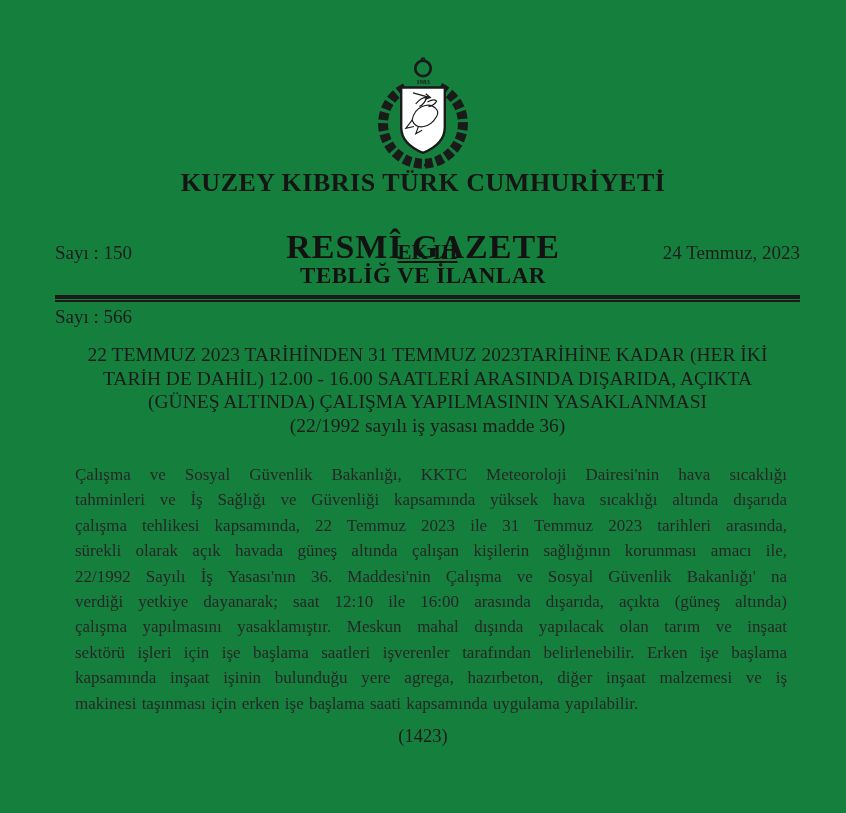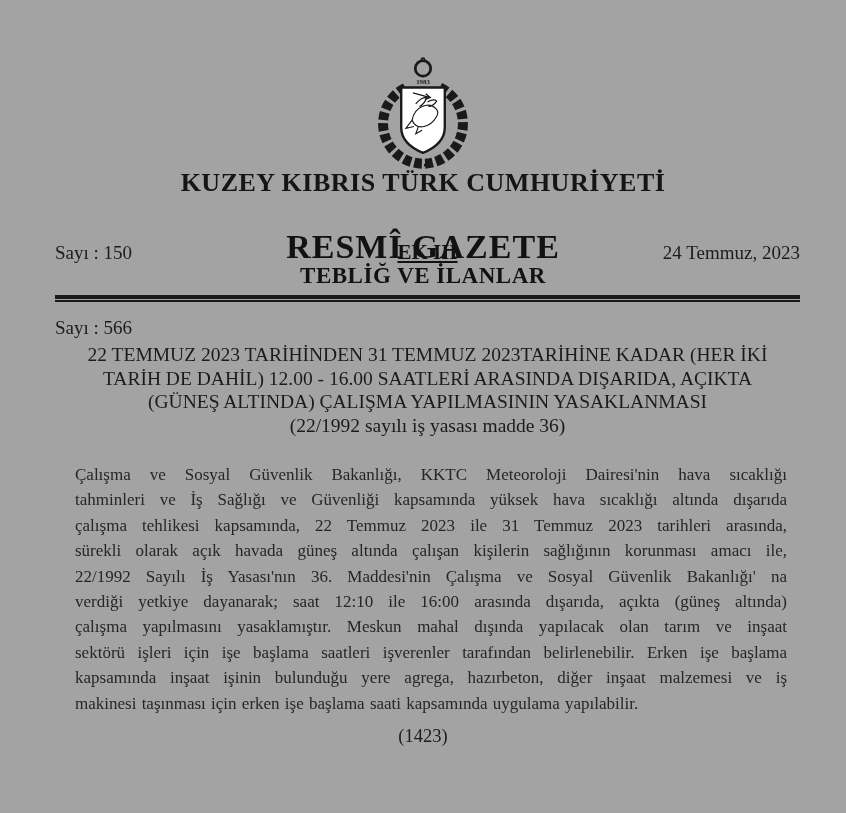--- a/index.html
+++ b/index.html
@@ -1,19 +1,19 @@
 <!DOCTYPE html>
 <html><head>
 <meta charset="utf-8">
 <style>
   html,body{margin:0;padding:0;background:#ffffff;}
   .page{
     position:relative;
     width:846px;height:813px;
-    background:#a3a3a3;
+    background:#15803d;
     font-family:"Liberation Serif","DejaVu Serif",serif;
     color:#1c1c1c;
     overflow:hidden;
   }
   .abs{position:absolute;left:0;right:0;}
   .centered{text-align:center;}
 
   .emblem{position:absolute;top:54px;left:0;right:0;display:flex;justify-content:center;}
 
   .country{
@@ -30,21 +30,21 @@
   .supplement{flex:1;text-align:center;font-size:21px;font-weight:bold;color:#121212;text-decoration:underline;}
   .date{flex:1;text-align:right;}
   .section{
     top:263px;font-size:23px;font-weight:bold;letter-spacing:.5px;color:#121212;
   }
   .rule{position:absolute;top:295px;left:55px;width:745px;height:7px;}
   .rule .thick{height:3.5px;background:#1a1a1a;}
   .rule .thin{height:1.5px;background:#1a1a1a;margin-top:1.5px;}
 
   .notice-number{
-    position:absolute;top:306px;left:55px;font-size:19px;color:#1c1c1c;margin-top:11px;
+    position:absolute;top:306px;left:55px;font-size:19px;color:#1c1c1c;
   }
   .heading{
     position:absolute;top:343px;left:55px;right:46px;text-align:center;
     font-size:19.5px;line-height:23.5px;color:#1b1b1b;
   }
   .body-text{
     position:absolute;top:462px;left:75px;width:712px;
     font-size:17px;line-height:25.4px;color:#262626;word-spacing:1px;
   }
   .jline{text-align:justify;text-align-last:justify;white-space:nowrap;}

